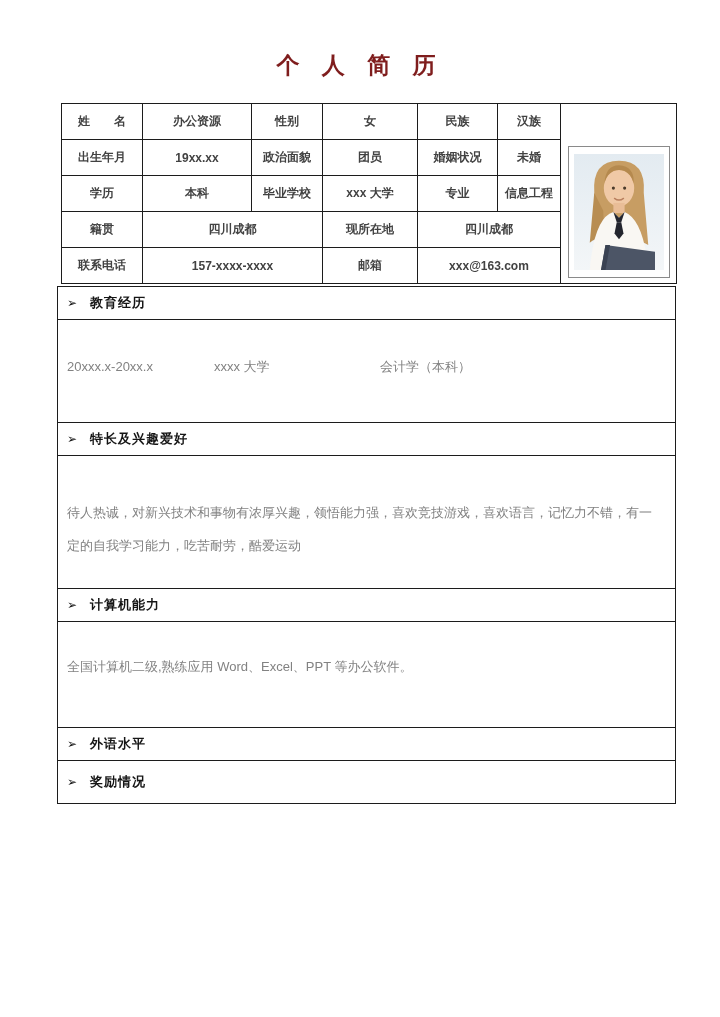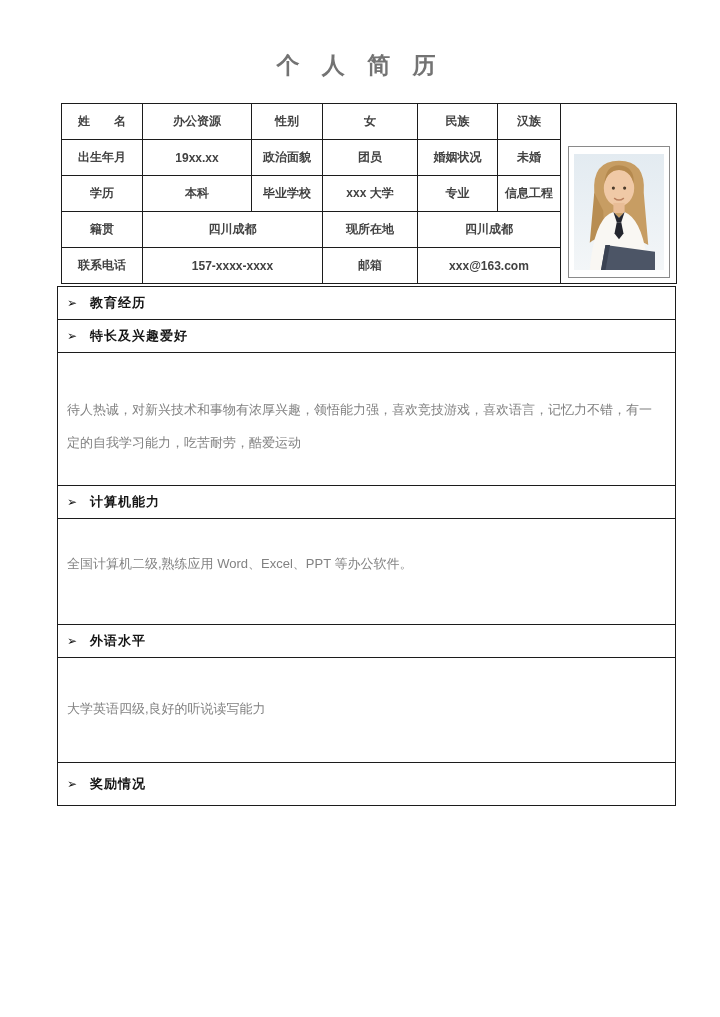--- a/index.html
+++ b/index.html
@@ -1,18 +1,18 @@
 <!DOCTYPE html>
 <html><head>
 <meta charset="utf-8">
 <style>
   html,body{margin:0;padding:0;background:#fff;}
   body{width:720px;height:1017px;position:relative;font-family:"Liberation Sans",sans-serif;overflow:hidden;}
   .title{position:absolute;top:50px;left:0;right:0;text-align:center;font-size:23px;font-weight:bold;
-         letter-spacing:8px;color:#737373;margin:0;}
+         letter-spacing:8px;color:#7f1d1d;margin:0;}
   .content{position:absolute;left:57px;top:103px;width:619px;}
   table.info{border-collapse:collapse;table-layout:fixed;width:615px;margin-left:4px;font-weight:bold;}
   table.info td{border:1px solid #1c1c1c;text-align:center;vertical-align:middle;
                 font-size:12px;color:#424242;height:35px;padding:0 2px;overflow:hidden;}
   td.photo-cell{vertical-align:top;background:#fff;}
   .photo-frame{width:90px;height:116px;border:1px solid #8a8a8a;margin:36px auto 0 auto;
                padding:7px 5px;background:#fff;}
   .photo-frame svg{display:block;width:100%;height:100%;}
   .sec{width:619px;box-sizing:border-box;border:1px solid #1c1c1c;background:#fff;}
   .sec + .sec{margin-top:-1px;}
@@ -108,37 +108,39 @@
       <td>邮箱</td>
       <td colspan="2">xxx@163.com</td>
     </tr>
   </tbody>
     </table>
 
   <div class="sec sec-head">
     <span class="bullet">➢</span>
     <span class="htxt">教育经历</span>
   </div>
+  <div class="sec sec-body edu-body">
+    <span class="edu-period">20xxx.x-20xx.x</span><span class="edu-school">xxxx 大学</span><span>会计学（本科）</span>
+  </div>
 
   <div class="sec sec-head">
     <span class="bullet">➢</span>
     <span class="htxt">特长及兴趣爱好</span>
   </div>
   <div class="sec sec-body strengths-body">待人热诚，对新兴技术和事物有浓厚兴趣，领悟能力强，喜欢竞技游戏，喜欢语言，记忆力不错，有一定的自我学习能力，吃苦耐劳，酷爱运动</div>
 
   <div class="sec sec-head">
     <span class="bullet">➢</span>
     <span class="htxt">计算机能力</span>
   </div>
   <div class="sec sec-body computer-body">全国计算机二级,熟练应用 Word、Excel、PPT 等办公软件。</div>
 
   <div class="sec sec-head">
     <span class="bullet">➢</span>
     <span class="htxt">外语水平</span>
   </div>
-  <div class="sec sec-body language-body">大学英语四级,良好的听说读写能力</div>
 
   <div class="sec sec-head awards-head">
     <span class="bullet">➢</span>
     <span class="htxt">奖励情况</span>
   </div>
 
 </div>
 
 </body></html>

